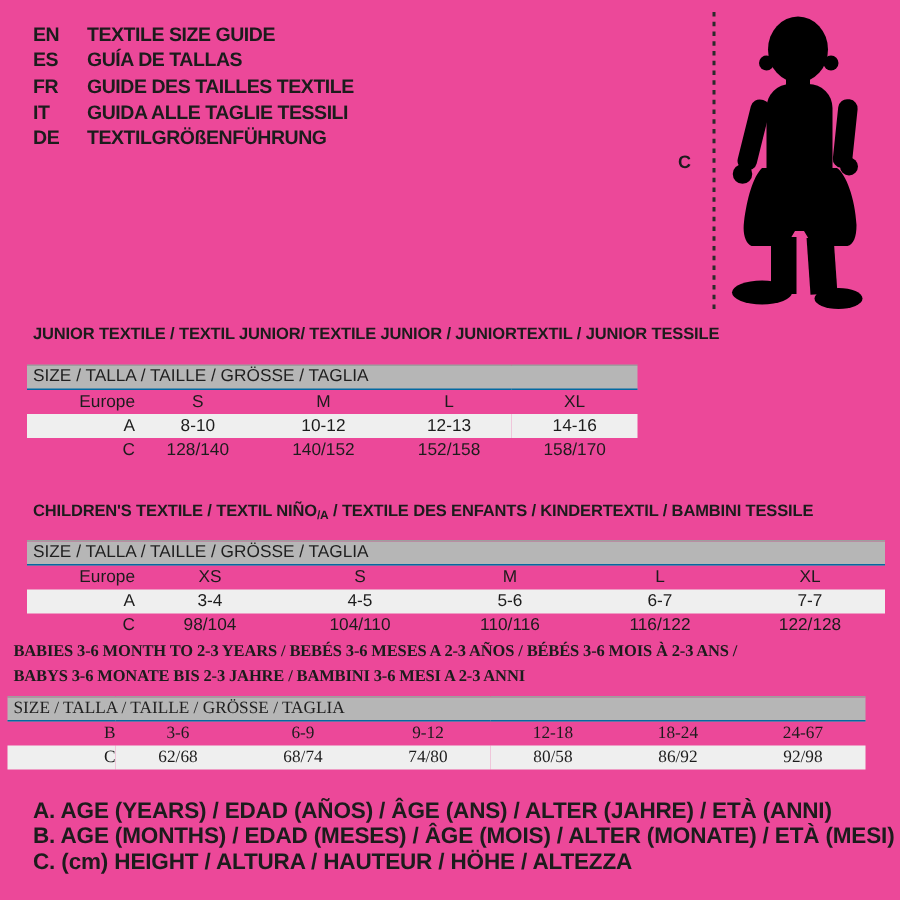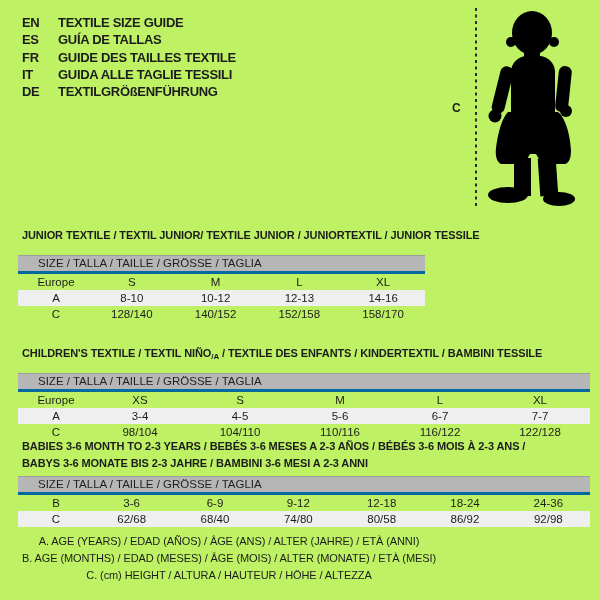--- a/index.html
+++ b/index.html
@@ -1,50 +1,50 @@
 <!DOCTYPE html>
 <html><head>
 <meta charset="utf-8">
 <style>
   html,body{margin:0;padding:0;background:#fff;}
   .canvas{
-    position:relative;width:600px;height:600px;background:#bef264;
+    position:relative;width:600px;height:600px;background:#ec4899;
     font-family:"Liberation Sans", sans-serif;color:#1c1c1c;overflow:hidden;
   }
   
   .lang-block{position:absolute;left:22px;top:14px;}
   .lang-row{display:flex;line-height:17.3px;font-size:13px;font-weight:700;letter-spacing:-0.3px;}
   .lang-code{width:36px;flex:0 0 36px;}
   
   .dash-line{position:absolute;left:474px;top:8px;}
   .c-label{position:absolute;left:452px;top:101px;font-size:12px;font-weight:700;}
   .baby-svg{position:absolute;left:478px;top:8px;}
   
   .section{position:absolute;}
   .sec1{left:18px;top:217px;width:407px;}
   .sec2{left:18px;top:335px;width:572px;}
-  .sec3{left:18px;top:426px;width:572px;}
-  .sec-title{font-size:11px;font-weight:700;letter-spacing:-0.1px;line-height:13px;padding-left:4px;white-space:nowrap;margin-top:12px;}
+  .sec3{left:5px;top:426px;width:572px;font-family:Liberation Serif, serif;}
+  .sec-title{font-size:11px;font-weight:700;letter-spacing:-0.1px;line-height:13px;padding-left:4px;white-space:nowrap;}
   .sec-title .sub{font-size:8px;vertical-align:-2px;}
   .sec3 .sec-title{line-height:17px;}
   .sec1 .size-table{margin-top:13px;}
   .sec2 .size-table{margin-top:10px;}
   .sec3 .size-table{margin-top:4px;}
   
   .size-table{border-collapse:collapse;table-layout:fixed;width:100%;font-size:11.5px;color:#1c1c1c;}
   .size-table td{height:16px;line-height:16px;padding:0;text-align:center;white-space:nowrap;font-weight:400;}
-  .size-table td.lbl{text-align:center;padding-left:4px;}
+  .size-table td.lbl{text-align:right;padding-left:4px;}
   .size-table col.label-col{width:72px;}
   tr.band td{
-    background:#b6b6b6;text-align:left;padding-left:20px;height:15px;line-height:15px;
-    border-top:1px solid #9e9e9e;border-bottom:3px solid #0369a1;color:#1f1f1f;
+    background:#b6b6b6;text-align:left;padding-left:4px;height:15px;line-height:15px;
+    border-top:1px solid #9e9e9e;border-bottom:1px solid #0369a1;color:#1f1f1f;
   }
   tr.shade td{background:#efefef;}
   
-  .footnotes{position:absolute;left:22px;top:533px;font-size:11px;font-weight:400;line-height:16.8px;letter-spacing:-0.1px;text-align:center;}
+  .footnotes{position:absolute;left:22px;top:533px;font-size:15px;font-weight:700;line-height:16.8px;letter-spacing:-0.1px;}
 </style>
 </head>
 <body>
 
 <div class="canvas">
 
   <div class="lang-block">
     <div class="lang-row">
       <span class="lang-code">EN</span>
       <span class="lang-title">TEXTILE SIZE GUIDE</span>
@@ -192,26 +192,26 @@
         <tr class="band">
           <td colspan="7">SIZE / TALLA / TAILLE / GRÖSSE / TAGLIA</td>
         </tr>
         <tr>
           <td class="lbl">B</td>
           <td>3-6</td>
           <td>6-9</td>
           <td>9-12</td>
           <td>12-18</td>
           <td>18-24</td>
-          <td>24-36</td>
+          <td>24-67</td>
         </tr>
         <tr class="shade">
           <td class="lbl">C</td>
           <td>62/68</td>
-          <td>68/40</td>
+          <td>68/74</td>
           <td>74/80</td>
           <td>80/58</td>
           <td>86/92</td>
           <td>92/98</td>
         </tr>
       </tbody>
     </table>
   </div>
 
   <div class="footnotes">

